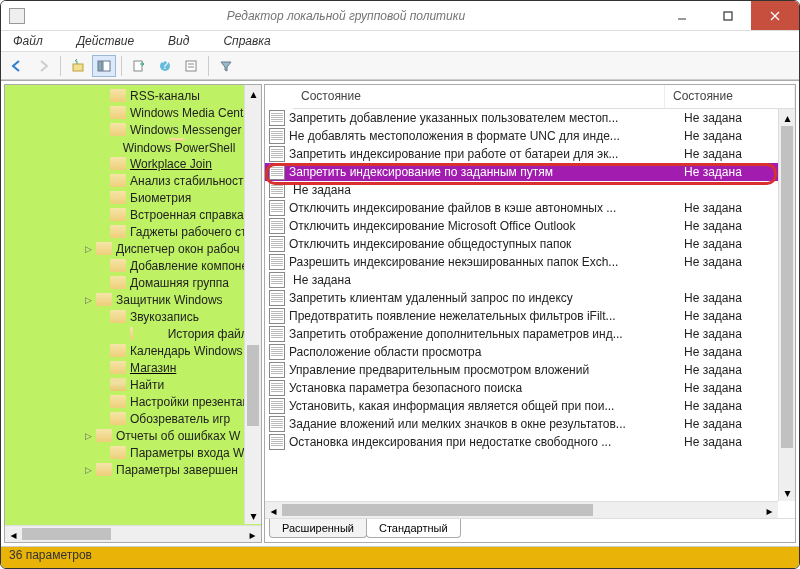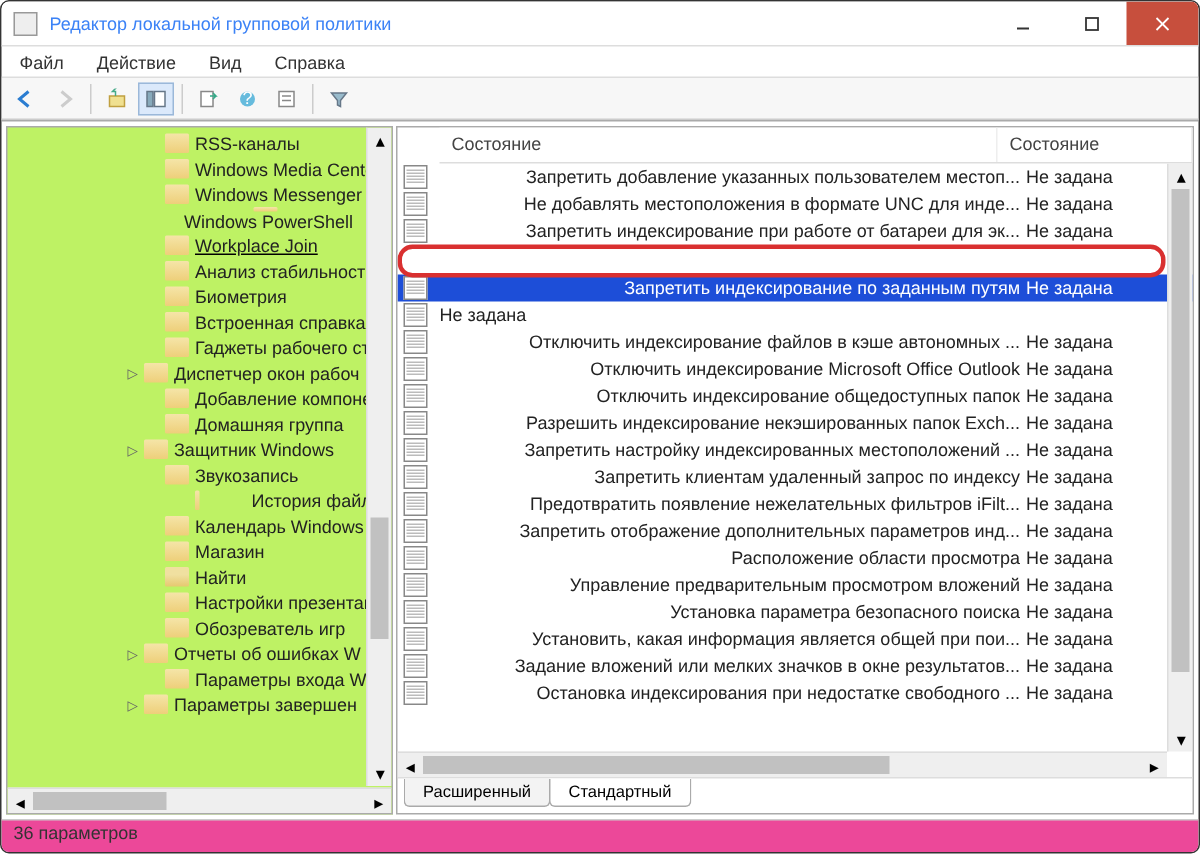--- a/index.html
+++ b/index.html
@@ -1,29 +1,29 @@
 <!DOCTYPE html>
 <html><head>
 <meta charset="utf-8">
 <style>
 * { box-sizing: border-box; margin: 0; padding: 0; font-family: "Segoe UI", Tahoma, sans-serif; font-size: 12px; }
 body { background: #fff; width: 800px; height: 569px; border: 1px solid #333; border-radius: 6px; overflow: hidden; display: flex; flex-direction: column; }
 
 
 .titlebar { height: 30px; background: #fff; display: flex; align-items: center; border-bottom: 1px solid #ddd; position: relative; }
 .titlebar .app-icon { width: 16px; height: 16px; margin: 0 8px; border: 1px solid #999; background: #eee; position: relative; }
-.titlebar .title { flex: 1; color: #3b82f6; font-size: 12px; }
+.titlebar .title { flex: 1; text-align: center; color: #737373; font-size: 12px; font-style: italic; }
 .titlebar .win-buttons { display: flex; height: 100%; }
 .titlebar .win-btn { width: 46px; display: flex; align-items: center; justify-content: center; font-size: 13px; color: #333; }
 .titlebar .win-btn.close { background: #c74f3d; color: #fff; width: 48px; }
 .titlebar .win-btn.close svg { stroke: #fff; }
 .titlebar .win-btn svg { width: 10px; height: 10px; stroke: #333; stroke-width: 1.2; fill: none; }
 
 
-.menubar { height: 21px; display: flex; align-items: flex-end; padding: 0 4px; gap: 6px; border-bottom: 1px solid #ddd; }
+.menubar { height: 21px; display: flex; align-items: center; padding: 0 4px; gap: 18px; border-bottom: 1px solid #ddd; font-style: italic; }
 .menubar .menu-item { padding: 2px 8px; color: #333; }
 
 
 .toolbar { height: 28px; display: flex; align-items: center; padding: 0 4px; gap: 2px; border-bottom: 1px solid #ccc; background: #f7f7f7; }
 .toolbar .tb-btn { width: 24px; height: 22px; display: flex; align-items: center; justify-content: center; border: 1px solid transparent; }
 .toolbar .tb-btn.boxed { border: 1px solid #9bb8d9; background: #dbe9fb; }
 .toolbar .sep { width: 1px; height: 20px; background: #ccc; margin: 0 3px; }
 
 
 .main { flex: 1; display: flex; border-top: 1px solid #aaa; overflow: hidden; }
@@ -44,37 +44,37 @@
 .tree-row.closed .folder-icon { background: linear-gradient(#f5e5a8, #eecf7a); border-radius: 1px; }
 .tree-row .label { color: #222; }
 
 
 .list-pane { flex: 1; margin: 3px 3px 3px 2px; display: flex; flex-direction: column; border: 1px solid #aaa; overflow: hidden; }
 .list-header { display: flex; height: 24px; border-bottom: 1px solid #ddd; background: #fff; margin-left: 28px; }
 .list-header .col { padding: 4px 8px; border-right: 1px solid #eee; color: #444; }
 .list-body { flex: 1; overflow: hidden; position: relative; }
 .list-row { display: flex; align-items: center; height: 18px; padding-left: 4px; }
 .list-row .icon { width: 16px; height: 16px; margin-right: 4px; flex-shrink: 0; }
-.list-row .cell1 { flex: 1; white-space: nowrap; overflow: hidden; text-overflow: ellipsis; color: #222; text-align: right; }
+.list-row .cell1 { flex: 1; white-space: nowrap; overflow: hidden; text-overflow: ellipsis; color: #222; }
 .list-row .cell2 { width: 115px; color: #222; padding-left: 4px; flex-shrink: 0; }
-.list-row.selected { background: #1d4ed8; color: #fff; margin-top: 20px; }
+.list-row.selected { background: #a21caf; color: #fff; }
 .list-row.selected .cell1, .list-row.selected .cell2 { color: #fff; }
 .highlight-wrap { position: absolute; border: 3px solid #d93030; border-radius: 10px; left: 0px; right: 18px; top: 54px; height: 22px; pointer-events: none; z-index: 5; }
 .list-body .scroll-v2 { position: absolute; right: 0; top: 0; bottom: 17px; width: 17px; background: #efefef; border-left: 1px solid #ddd; display: flex; flex-direction: column; }
 .list-body .scroll-h2 { position: absolute; left: 0; right: 17px; bottom: 0; height: 17px; background: #efefef; border-top: 1px solid #ddd; display: flex; }
 .thumb-v2 { position: absolute; left: 2px; right: 2px; top: 0; height: 90%; background: #c1c1c1; }
 .thumb-h2 { position: absolute; top: 2px; bottom: 2px; left: 0; width: 65%; background: #c1c1c1; }
 
 
 .tabs { height: 24px; display: flex; align-items: flex-start; padding-left: 4px; border-top: 1px solid #ddd; }
 .tab { padding: 3px 12px; border: 1px solid #aaa; border-top: none; border-radius: 0 0 4px 4px; margin-right: -1px; background: #f3f3f3; font-size: 11px; }
 .tab.active { background: #fff; color: #000; }
 
 
-.statusbar { height: 22px; border-top: 1px solid #ccc; padding: 1px 8px; color: #333; background: #ec4899; }
+.statusbar { height: 22px; border-top: 1px solid #ccc; padding: 1px 8px; color: #333; background: #eab308; }
 
 
 .doc-icon { width: 14px; height: 16px; position: relative; }
 .doc-icon::before { content: ""; position: absolute; inset: 0; border: 1px solid #888; background: #fff; }
 .doc-icon::after { content: ""; position: absolute; left: 2px; right: 2px; top: 3px; height: 1px; background: #bbb; box-shadow: 0 2px 0 #bbb, 0 4px 0 #bbb, 0 6px 0 #bbb, 0 8px 0 #bbb; }
 </style>
 </head>
 <body>
 
 <div class="titlebar">
@@ -236,21 +236,21 @@
         <div class="tree-row closed" style="padding-left: 88px; gap: 31px;">
           <span class="no-expander"></span>
           <span class="folder-icon"></span>
           <span class="label">История файлов</span>
         </div>
         <div class="tree-row closed" style="padding-left: 88px;">
           <span class="no-expander"></span>
           <span class="folder-icon"></span>
           <span class="label">Календарь Windows</span>
         </div>
-        <div class="tree-row closed" style="padding-left: 88px;">
+        <div class="tree-row closed" style="padding-left: 88px; text-decoration: underline;">
           <span class="no-expander"></span>
           <span class="folder-icon"></span>
           <span class="label">Магазин</span>
         </div>
         <div class="tree-row open" style="padding-left: 88px;">
           <span class="no-expander"></span>
           <span class="folder-icon"></span>
           <span class="label">Найти</span>
         </div>
         <div class="tree-row closed" style="padding-left: 88px;">
@@ -341,21 +341,20 @@
             <span class="cell1">Отключить индексирование общедоступных папок</span>
             <span class="cell2">Не задана</span>
           </div>
           <div class="list-row">
             <span class="icon doc-icon"></span>
             <span class="cell1">Разрешить индексирование некэшированных папок Exch...</span>
             <span class="cell2">Не задана</span>
           </div>
           <div class="list-row">
             <span class="icon doc-icon"></span>
-            <span class="cell1">Запретить настройку индексированных местоположений ...</span>
             <span class="cell2">Не задана</span>
           </div>
           <div class="list-row">
             <span class="icon doc-icon"></span>
             <span class="cell1">Запретить клиентам удаленный запрос по индексу</span>
             <span class="cell2">Не задана</span>
           </div>
           <div class="list-row">
             <span class="icon doc-icon"></span>
             <span class="cell1">Предотвратить появление нежелательных фильтров iFilt...</span>

